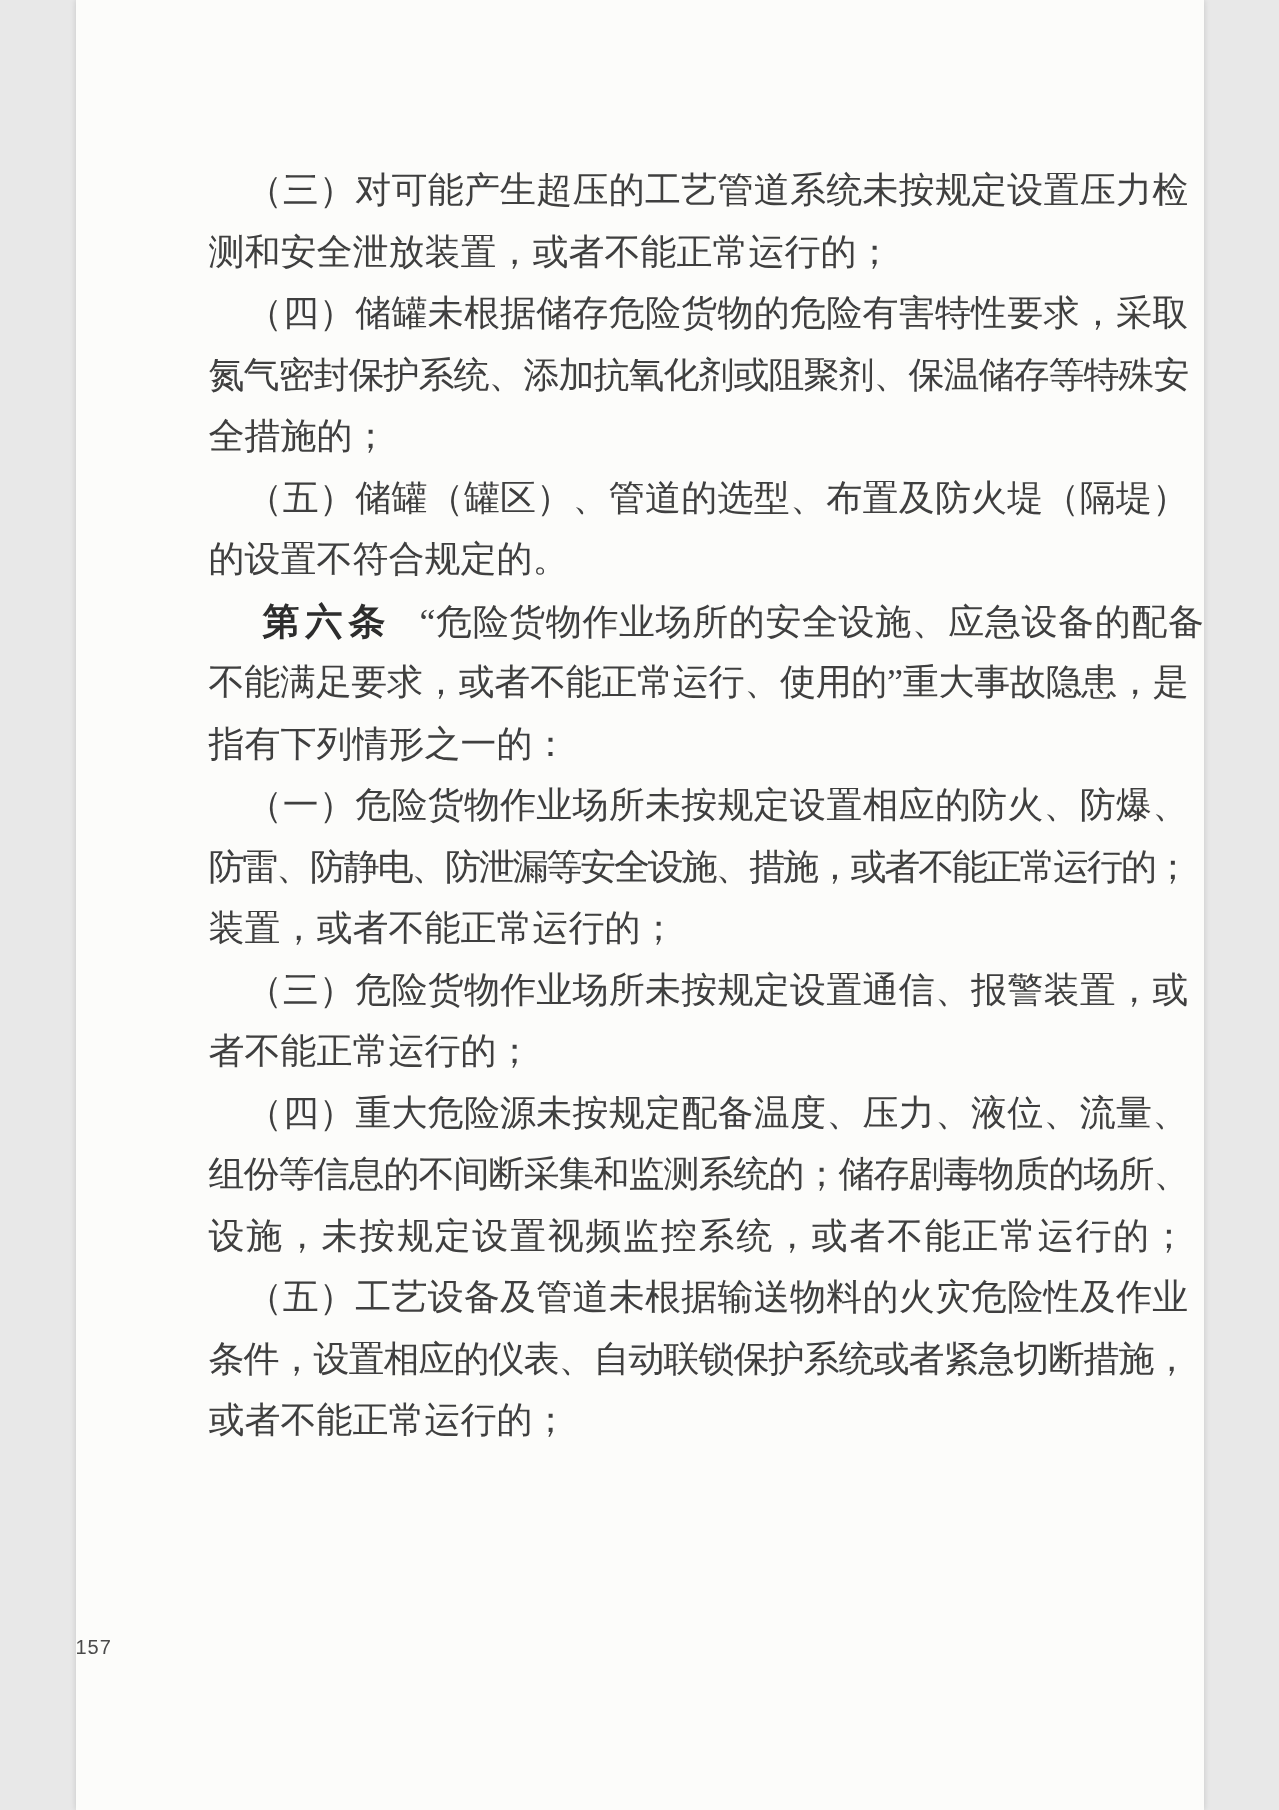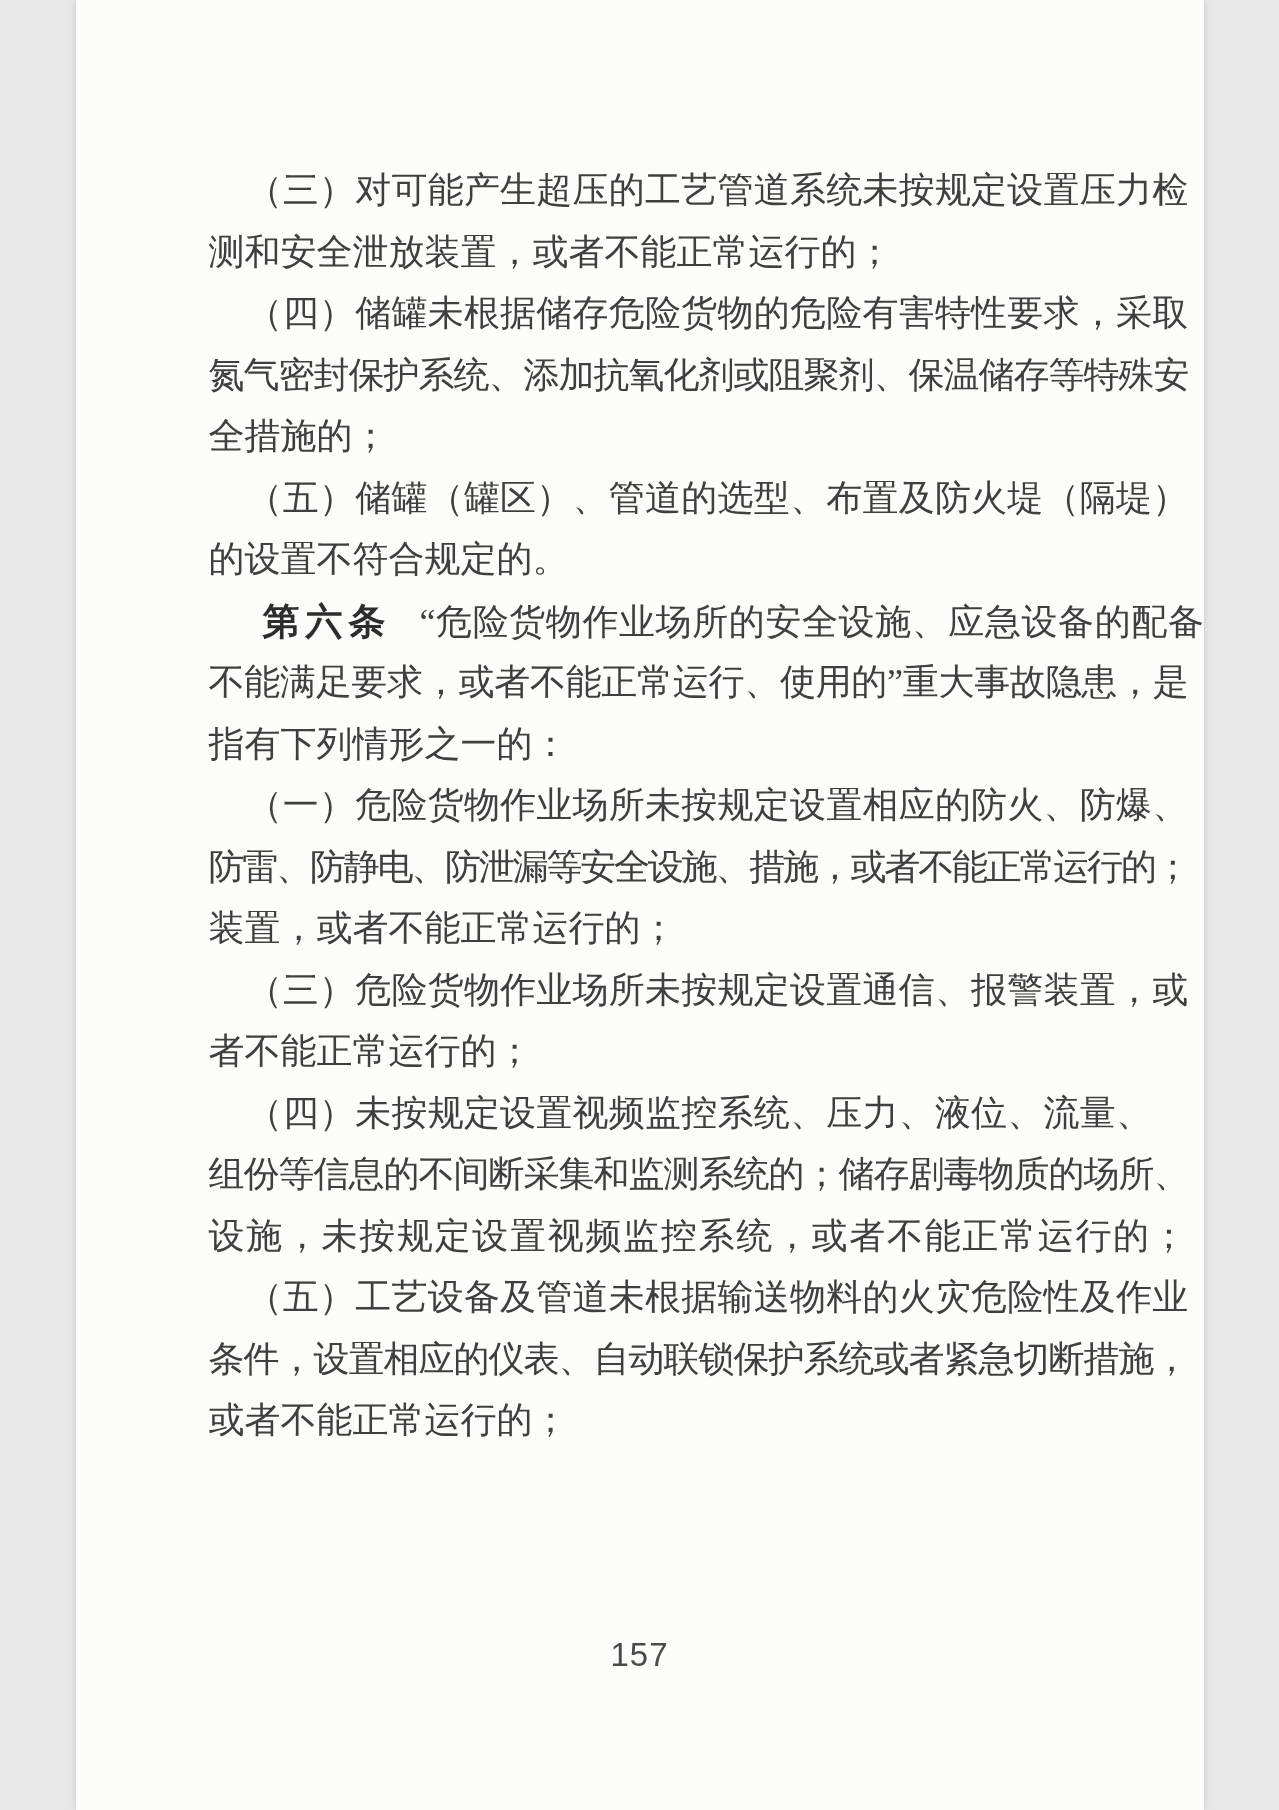--- a/index.html
+++ b/index.html
@@ -38,23 +38,23 @@
     font-size:37px;
     letter-spacing:6px;
     margin-right:28px;
     color:var(--lead-color,#2d2d2d);
     margin-left:16px;
   }
   .page-number{
     position:absolute;
     top:1636px;left:0;
     width:100%;
-    text-align:center;
+    text-align:left;
     font-family:"Liberation Sans",sans-serif;
-    font-size:33px;
+    font-size:20px;
     letter-spacing:1px;
     color:var(--pagenum-color,#4a4a4a);
   }
 </style>
 </head>
 <body>
 
 <div class="page">
   <div class="content">
       <div class="paragraph">
@@ -80,21 +80,21 @@
         <div class="line fit"><span class="line-text" style="letter-spacing: -2.20744px;">防雷、防静电、防泄漏等安全设施、措施，或者不能正常运行的；</span></div>
       </div>
       <div class="paragraph">
         <div class="line"><span class="line-text">装置，或者不能正常运行的；</span></div>
       </div>
       <div class="paragraph">
         <div class="line indent fit"><span class="line-text" style="letter-spacing: 0.230769px;">（三）危险货物作业场所未按规定设置通信、报警装置，或</span></div>
         <div class="line"><span class="line-text">者不能正常运行的；</span></div>
       </div>
       <div class="paragraph">
-        <div class="line indent fit"><span class="line-text" style="letter-spacing: 0.230769px;">（四）未按规定设置视频监控系统、压力、液位、流量、</span></div>
+        <div class="line indent fit"><span class="line-text" style="letter-spacing: 0.230769px;">（四）重大危险源未按规定配备温度、压力、液位、流量、</span></div>
         <div class="line fit"><span class="line-text" style="letter-spacing: -1px;">组份等信息的不间断采集和监测系统的；储存剧毒物质的场所、</span></div>
         <div class="line fit"><span class="line-text" style="letter-spacing: 1.69231px;">设施，未按规定设置视频监控系统，或者不能正常运行的；</span></div>
       </div>
       <div class="paragraph">
         <div class="line indent fit"><span class="line-text" style="letter-spacing: 0.230769px;">（五）工艺设备及管道未根据输送物料的火灾危险性及作业</span></div>
         <div class="line fit"><span class="line-text" style="letter-spacing: -1px;">条件，设置相应的仪表、自动联锁保护系统或者紧急切断措施，</span></div>
         <div class="line"><span class="line-text">或者不能正常运行的；</span></div>
       </div>
     </div>
   <div class="page-number">157</div>

